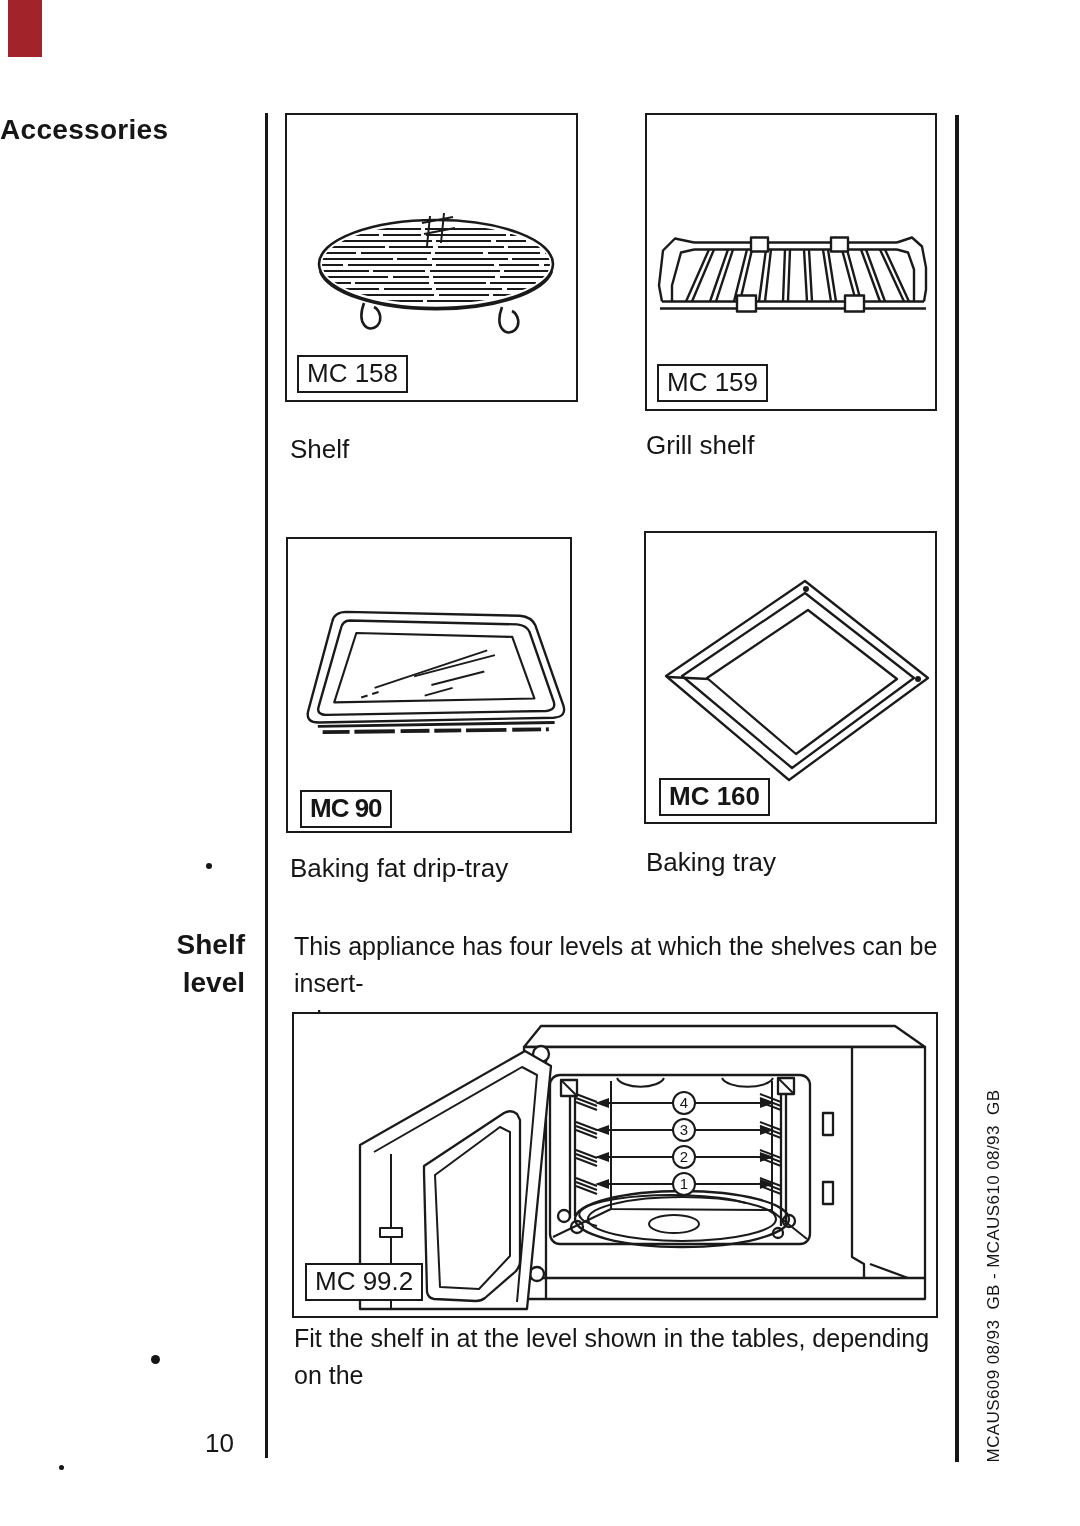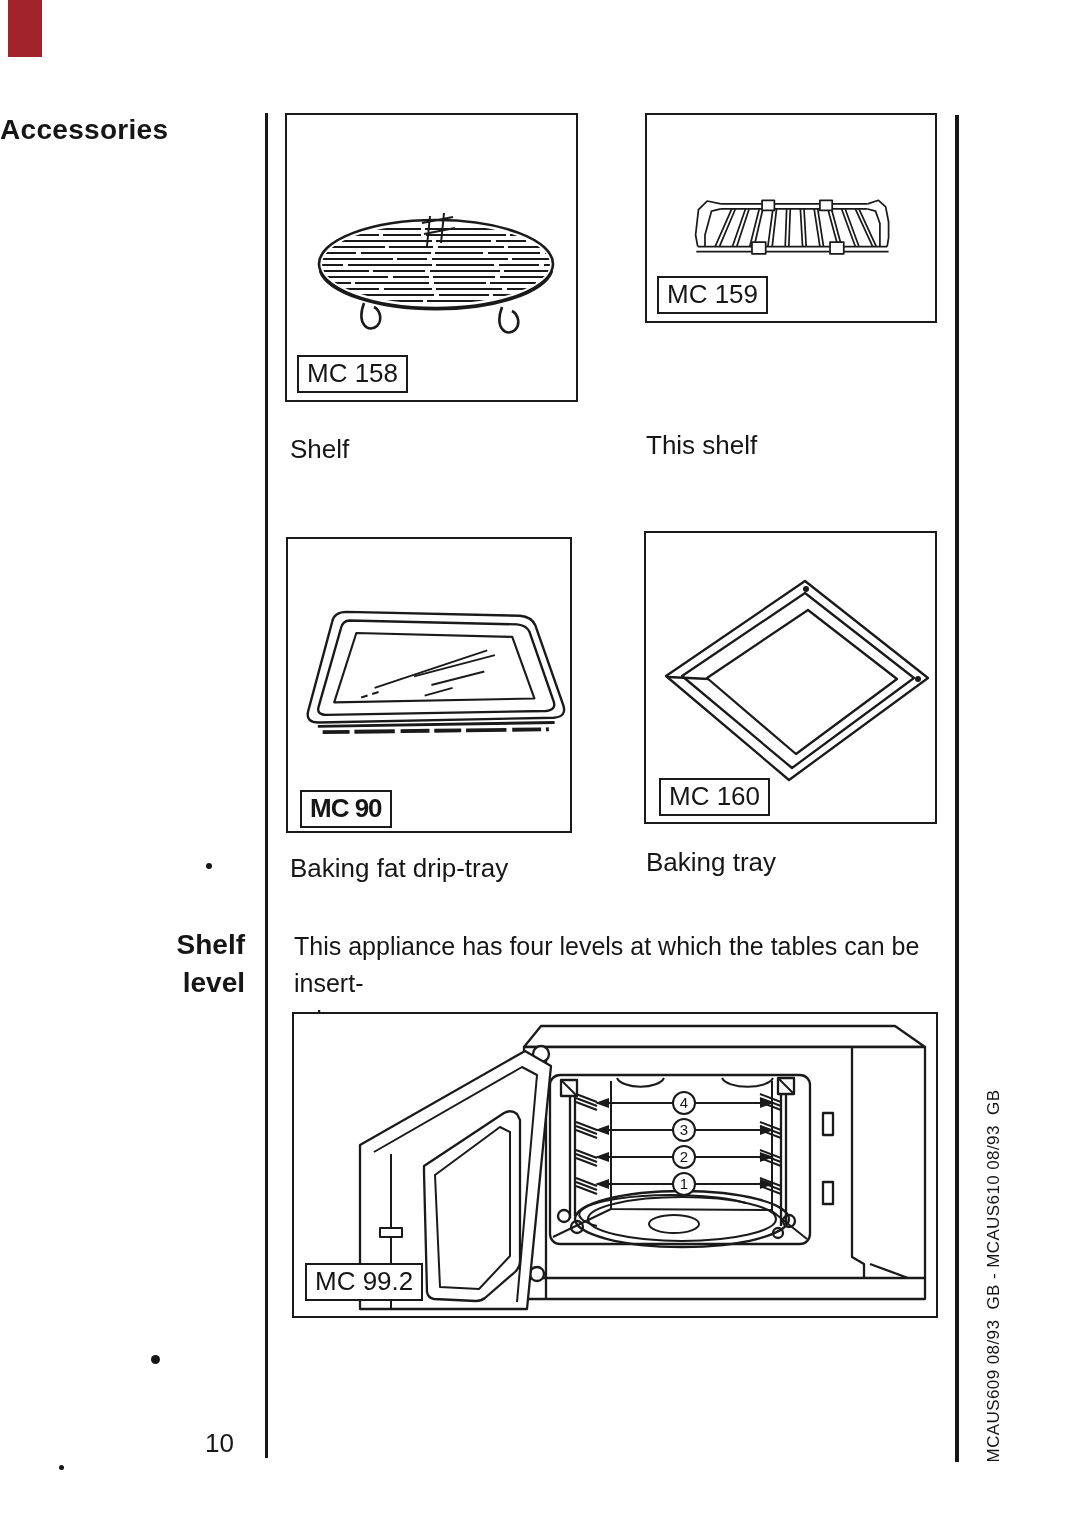--- a/index.html
+++ b/index.html
@@ -66,21 +66,21 @@
         <ellipse cx="149" cy="149" rx="117" ry="44" stroke-width="2.6"></ellipse>
         <path d="M33,156 A117,44 0 0 0 265,156" stroke-width="2.6"></path>
         <path d="M77,188 C69,210 82,218 90,211 C96,205 93,195 87,192" stroke-width="2.6"></path>
         <path d="M215,192 C207,214 220,222 228,215 C234,209 231,199 225,196" stroke-width="2.6"></path>
         <path d="M135,108 L166,102 M137,119 L168,113 M143,101 L140,131 M157,98 L154,128" stroke-width="2"></path>
       </g>
     </svg>
     <div class="code-box" style="left:10px;bottom:7px;">MC 158</div>
   </div>
 
-  <div class="abs frame" style="left:645px;top:113px;width:292px;height:210px;">
+  <div class="abs frame" style="left:645px;top:113px;width:292px;height:298px;">
     <svg viewBox="0 0 288 285">
       <g stroke="#1a1a1a" fill="none" stroke-width="2.4" stroke-linejoin="round">
         <path d="M47,123 L250,123 M47,130 L250,130"></path>
         <path d="M47,123 L28,119 L16,131 L12,166 L15,182"></path>
         <path d="M47,130 L34,133 L25,166 L25,182"></path>
         <path d="M15,182 L277,182 M13,189 L279,189"></path>
         <path d="M250,123 L265,118 L275,127 L279,148 L279,170 L277,182"></path>
         <path d="M250,130 L261,133 L267,150 L267,182"></path>
         <path d="M62,130 L39,182 M67,130 L45,182"></path>
         <path d="M81,130 L63,182 M86,130 L69,182"></path>
@@ -95,21 +95,21 @@
         <rect x="104" y="118" width="17" height="14" fill="#fff"></rect>
         <rect x="184" y="118" width="17" height="14" fill="#fff"></rect>
         <rect x="90" y="176" width="19" height="16" fill="#fff"></rect>
         <rect x="198" y="176" width="19" height="16" fill="#fff"></rect>
       </g>
     </svg>
     <div class="code-box" style="left:10px;bottom:7px;">MC 159</div>
   </div>
 
   <div class="abs caption" style="left:290px;top:434px;">Shelf</div>
-  <div class="abs caption" style="left:646px;top:430px;">This shelf</div>
+  <div class="abs caption" style="left:646px;top:430px;">Grill shelf</div>
 
   <div class="abs frame" style="left:286px;top:537px;width:286px;height:296px;">
     <svg viewBox="0 0 293 292">
       <g stroke="#1a1a1a" fill="none" stroke-width="2.5" stroke-linejoin="round">
         <path d="M61,70 L241,74 Q253,75 257,84 L286,167 Q290,179 276,180 L32,185 Q18,185 21,173 L46,80 Q48,70 61,70 Z"></path>
         <path d="M64,79 L238,83 Q248,84 251,91 L276,163 Q279,172 268,173 L40,177 Q29,177 32,168 L55,87 Q57,79 64,79 Z"></path>
         <path d="M71,92 L233,96 L256,160 L48,164 Z" stroke-width="2.2"></path>
         <g stroke-width="2">
           <path d="M90,149 L207,110"></path>
           <path d="M131,137 L215,115"></path>
@@ -128,35 +128,35 @@
     <svg viewBox="0 0 289 289">
       <g stroke="#1a1a1a" fill="none" stroke-width="2.3" stroke-linejoin="round">
         <path d="M159,48 L282,145 L143,247 L20,143 Z"></path>
         <path d="M159,60 L268,145 L146,235 L36,143 Z"></path>
         <path d="M162,77 L251,146 L150,221 L61,145 Z"></path>
         <path d="M22,144 L63,146"></path>
         <circle cx="160" cy="56" r="3" fill="#1a1a1a" stroke="none"></circle>
         <circle cx="272" cy="146" r="3" fill="#1a1a1a" stroke="none"></circle>
       </g>
     </svg>
-    <div class="code-box" style="left:13px;bottom:6px;">MC 160</div>
+    <div class="code-box" style="left:13px;bottom:6px;font-weight:bold;">MC 160</div>
   </div>
 
   <div class="abs caption" style="left:290px;top:853px;">Baking fat drip-tray</div>
   <div class="abs caption" style="left:646px;top:847px;">Baking tray</div>
 
   <div class="abs dot" style="left:206px;top:863px;width:6px;height:6px;"></div>
 
   <div class="abs h-shelflevel">
     <div>Shelf</div>
     <div>level</div>
   </div>
 
   <div class="abs bodytext" style="left:294px;top:928px;width:660px;">
-    <div>This appliance has four levels at which the tables can be insert-</div>
+    <div>This appliance has four levels at which the shelves can be insert-</div>
     <div>ed.</div>
   </div>
 
   <div class="abs frame" style="left:292px;top:1012px;width:646px;height:306px;">
     <svg viewBox="0 0 642 302">
       <g stroke="#1a1a1a" fill="none" stroke-width="2.3" stroke-linejoin="round">
 
         <path d="M247,12 L601,12 L631,33 L230,33 Z" fill="#fff"></path>
         <path d="M230,33 L631,33 L631,285 L230,285 Z" fill="#fff"></path>
         <path d="M230,264 L631,264"></path>
@@ -231,20 +231,21 @@
         <path d="M130,152 L210,99 Q217,95 223,100 L226,106 L226,247 Q226,253 221,258 L191,284 Q187,287 182,287 L140,285 Q134,284 133,278 L130,158 Z"></path>
         <path d="M141,161 L206,113 L216,118 L216,242 L185,275 L146,273 Z" stroke-width="2"></path>
         <path d="M97,140 L97,295" stroke-width="2"></path>
         <rect x="86" y="214" width="22" height="9" fill="#fff" stroke-width="2"></rect>
       </g>
     </svg>
     <div class="code-box" style="left:11px;top:249px;">MC 99.2</div>
   </div>
 
   <div class="abs bodytext" style="left:294px;top:1320px;width:665px;">
+    <div>Fit the shelf in at the level shown in the tables, depending on the</div>
   </div>
 
   <div class="abs dot" style="left:151px;top:1355px;width:9px;height:9px;"></div>
   <div class="abs dot" style="left:59px;top:1465px;width:5px;height:5px;"></div>
 
   <div class="abs pagenum">10</div>
 
   <div class="abs footer-vert">MCAUS609 08/93  GB - MCAUS610 08/93  GB</div>
 
 </div>

